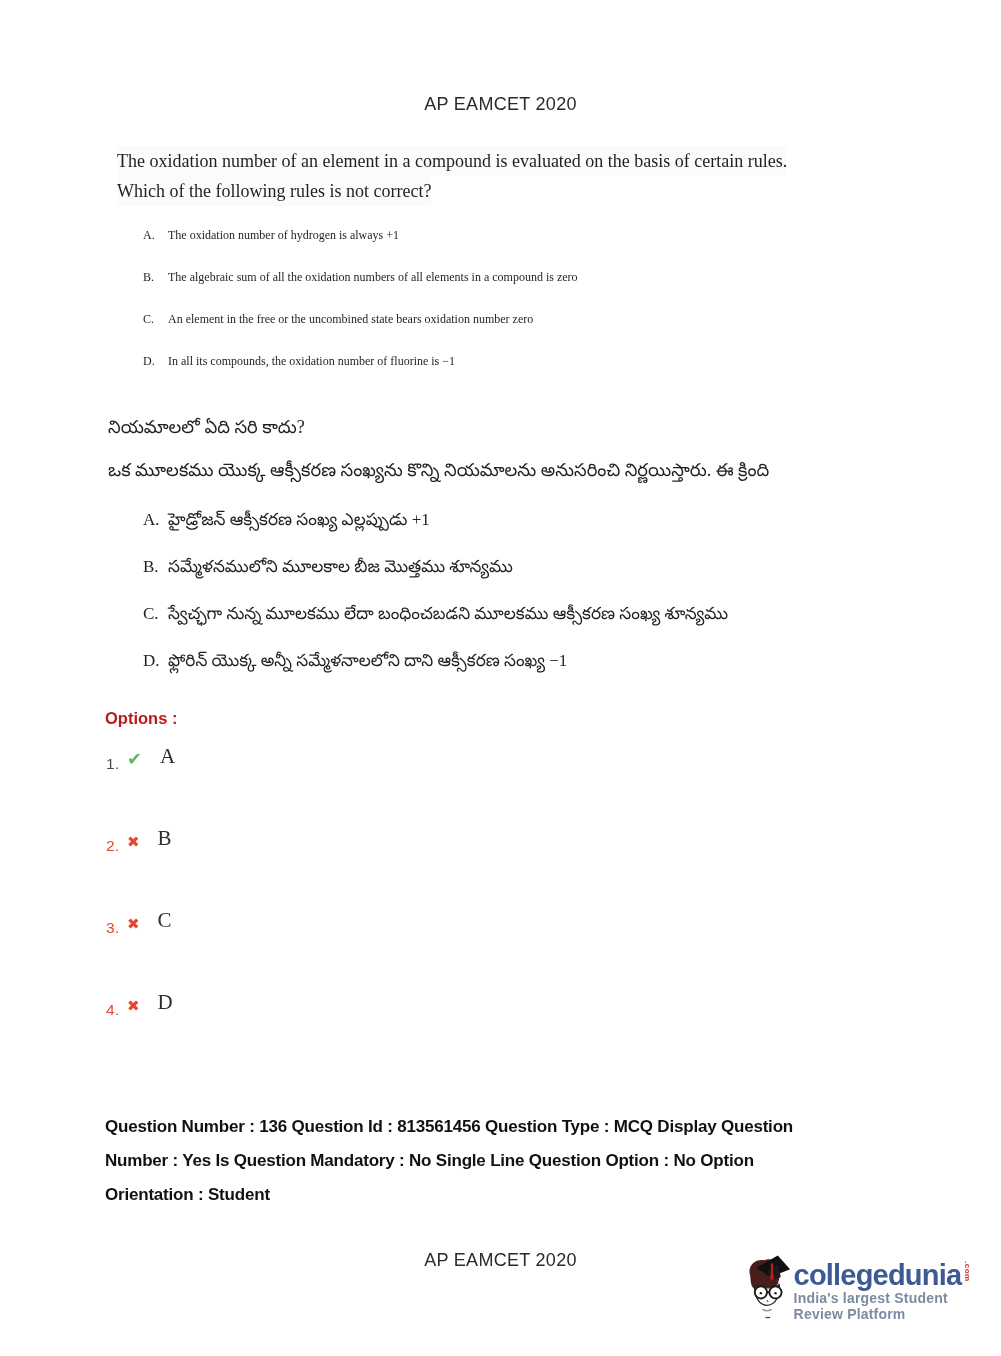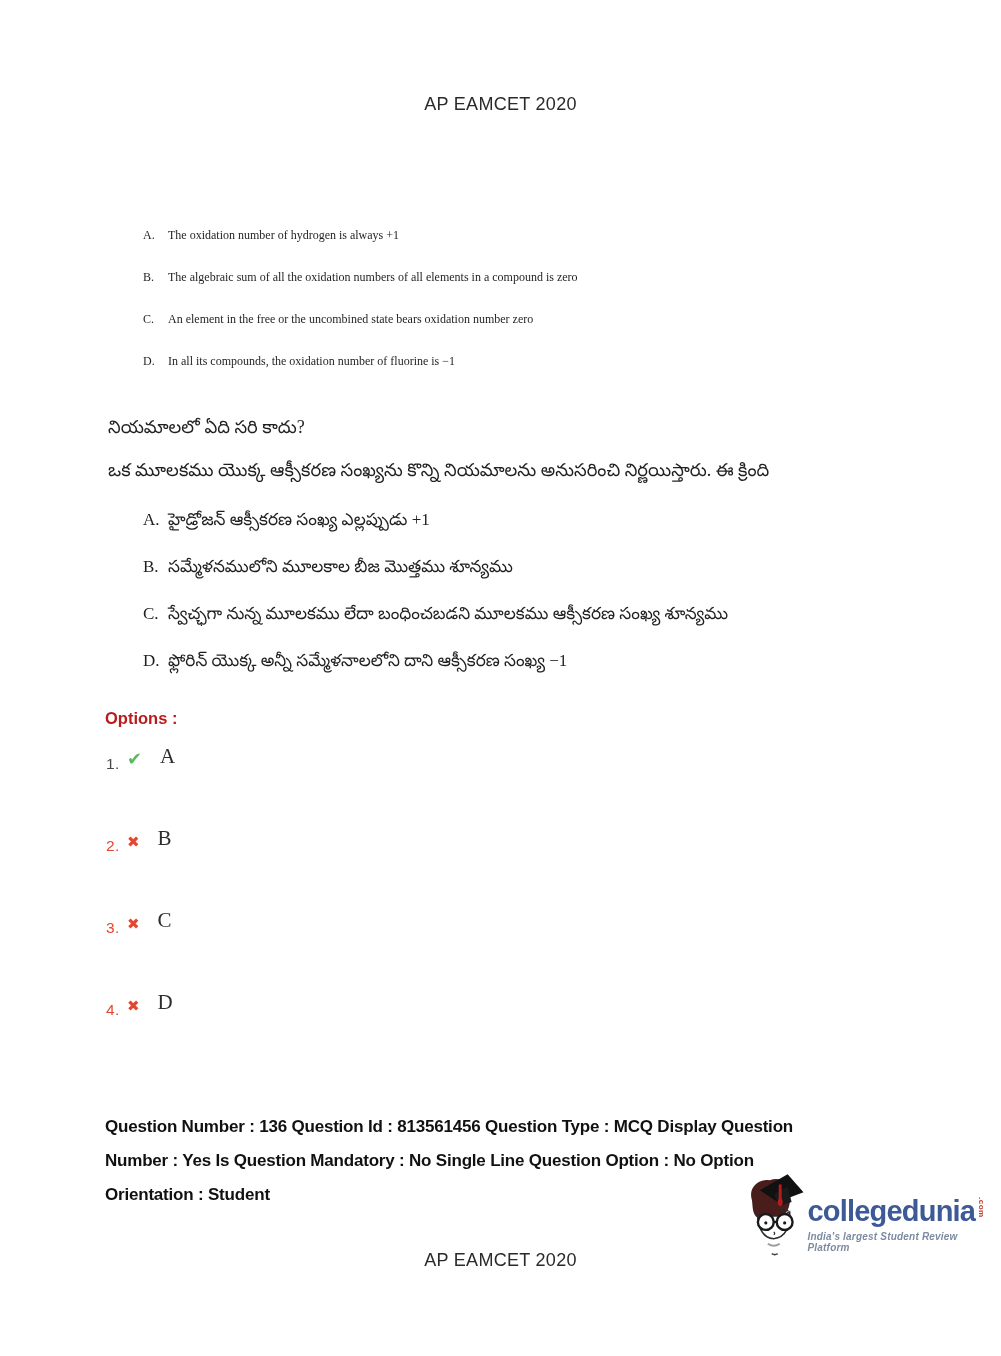--- a/index.html
+++ b/index.html
@@ -108,57 +108,59 @@
     position: absolute;
     top: 1250px; left: 0; right: 0;
     text-align: center;
     font-size: 18px;
     color: #2a2a2a;
     letter-spacing: 0.3px;
   }
 
   .logo {
     position: absolute;
-    top: 1170px; left: 744px;
+    top: 1242px; left: 744px;
     display: flex;
-    align-items: center;
+    align-items: flex-start;
   }
   .logo-text { margin-left: 2px; padding-top: 19px; }
   .brand-row { display: flex; align-items: flex-start; }
   .brand {
     font-size: 29px;
     font-weight: bold;
     color: #3d5a96;
     letter-spacing: -0.8px;
     line-height: 1;
   }
   .brand-domain {
     writing-mode: vertical-rl;
     font-size: 8px;
     font-weight: bold;
     color: #c0392b;
     margin-left: 2px;
     letter-spacing: 0.5px;
   }
   .tagline {
-    font-size: 10px;
+    font-size: 14px;
     font-weight: bold;
     color: #7d8ba1;
-    margin-top: 5px;
     letter-spacing: 0.2px;
-    font-style: italic;
   }
 </style>
 </head>
 <body>
 
 <div class="page">
 
   <div class="header-title">AP EAMCET 2020</div>
 
+  <div class="q-en">
+    <p>The oxidation number of an element in a compound is evaluated on the basis of certain rules.</p>
+    <p>Which of the following rules is not correct?</p>
+  </div>
 
   <div class="opts-en">
     <div class="opt-row">
       <span class="opt-label">A.</span><span>The oxidation number of hydrogen is always +1</span>
     </div>
     <div class="opt-row">
       <span class="opt-label">B.</span><span>The algebraic sum of all the oxidation numbers of all elements in a compound is zero</span>
     </div>
     <div class="opt-row">
       <span class="opt-label">C.</span><span>An element in the free or the uncombined state bears oxidation number zero</span>

